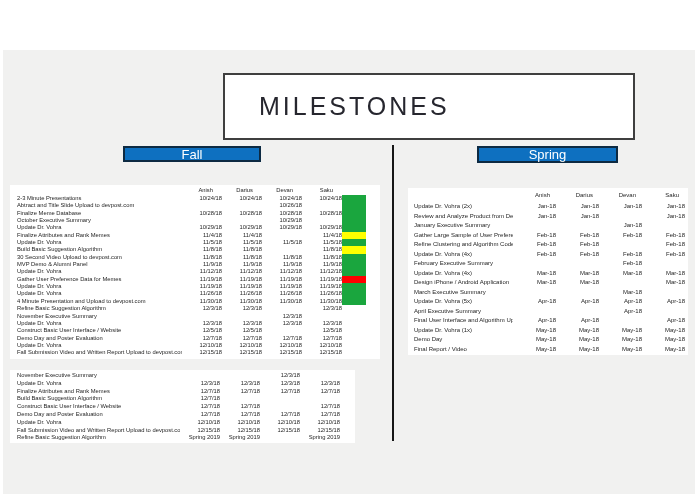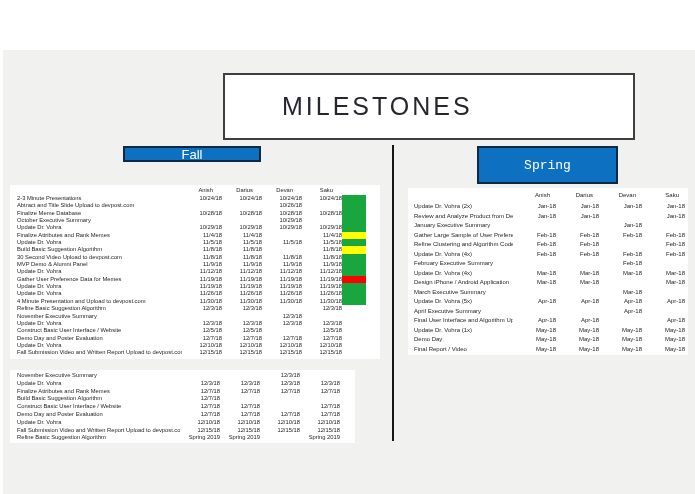--- a/index.html
+++ b/index.html
@@ -2,26 +2,26 @@
 <html><head>
 <meta charset="utf-8">
 <style>
   html,body{margin:0;padding:0;background:#ffffff;}
   .canvas{position:relative;width:695px;height:494px;background:#ffffff;overflow:hidden;
           font-family:"Liberation Sans", sans-serif;}
   .slide{position:absolute;left:3px;top:50px;width:692px;height:444px;background:#f1f1f0;}
 
   .title-box{position:absolute;left:223px;top:73px;width:412px;height:67px;background:#ffffff;
              border:2px solid #3f3f3f;box-sizing:border-box;display:flex;align-items:center;}
-  .title-text{padding-left:57px;font-size:25px;letter-spacing:3px;color:#26262e;font-weight:400;}
+  .title-text{padding-left:34px;font-size:25px;letter-spacing:3px;color:#26262e;font-weight:400;}
 
   .season-btn{position:absolute;background:#0e70c0;border:2px solid #0d2a42;box-sizing:border-box;
               display:flex;align-items:center;justify-content:center;color:#ffffff;font-size:13px;cursor:default;}
   #fall-btn{left:123px;top:146px;width:138px;height:16px;}
-  #spring-btn{left:477px;top:146px;width:141px;height:38px;font-family:Liberation Mono, monospace;}
+  #spring-btn{left:477px;top:146px;width:141px;height:17px;}
 
   .divider{position:absolute;left:392px;top:145px;width:2px;height:296px;background:#161616;}
 
   .panel{position:absolute;background:#ffffff;color:#1f1f1f;}
   #fall-panel{left:10px;top:185px;width:370px;height:174px;font-size:5.8px;}
   #fall2-panel{left:10px;top:370px;width:345px;height:73px;font-size:5.8px;padding-top:2px;box-sizing:border-box;}
   #spring-panel{left:408px;top:188px;width:280px;height:167px;font-size:6px;}
 
   .trow{display:flex;align-items:center;}
   #fall-panel .trow{height:7.35px;line-height:7.35px;}

